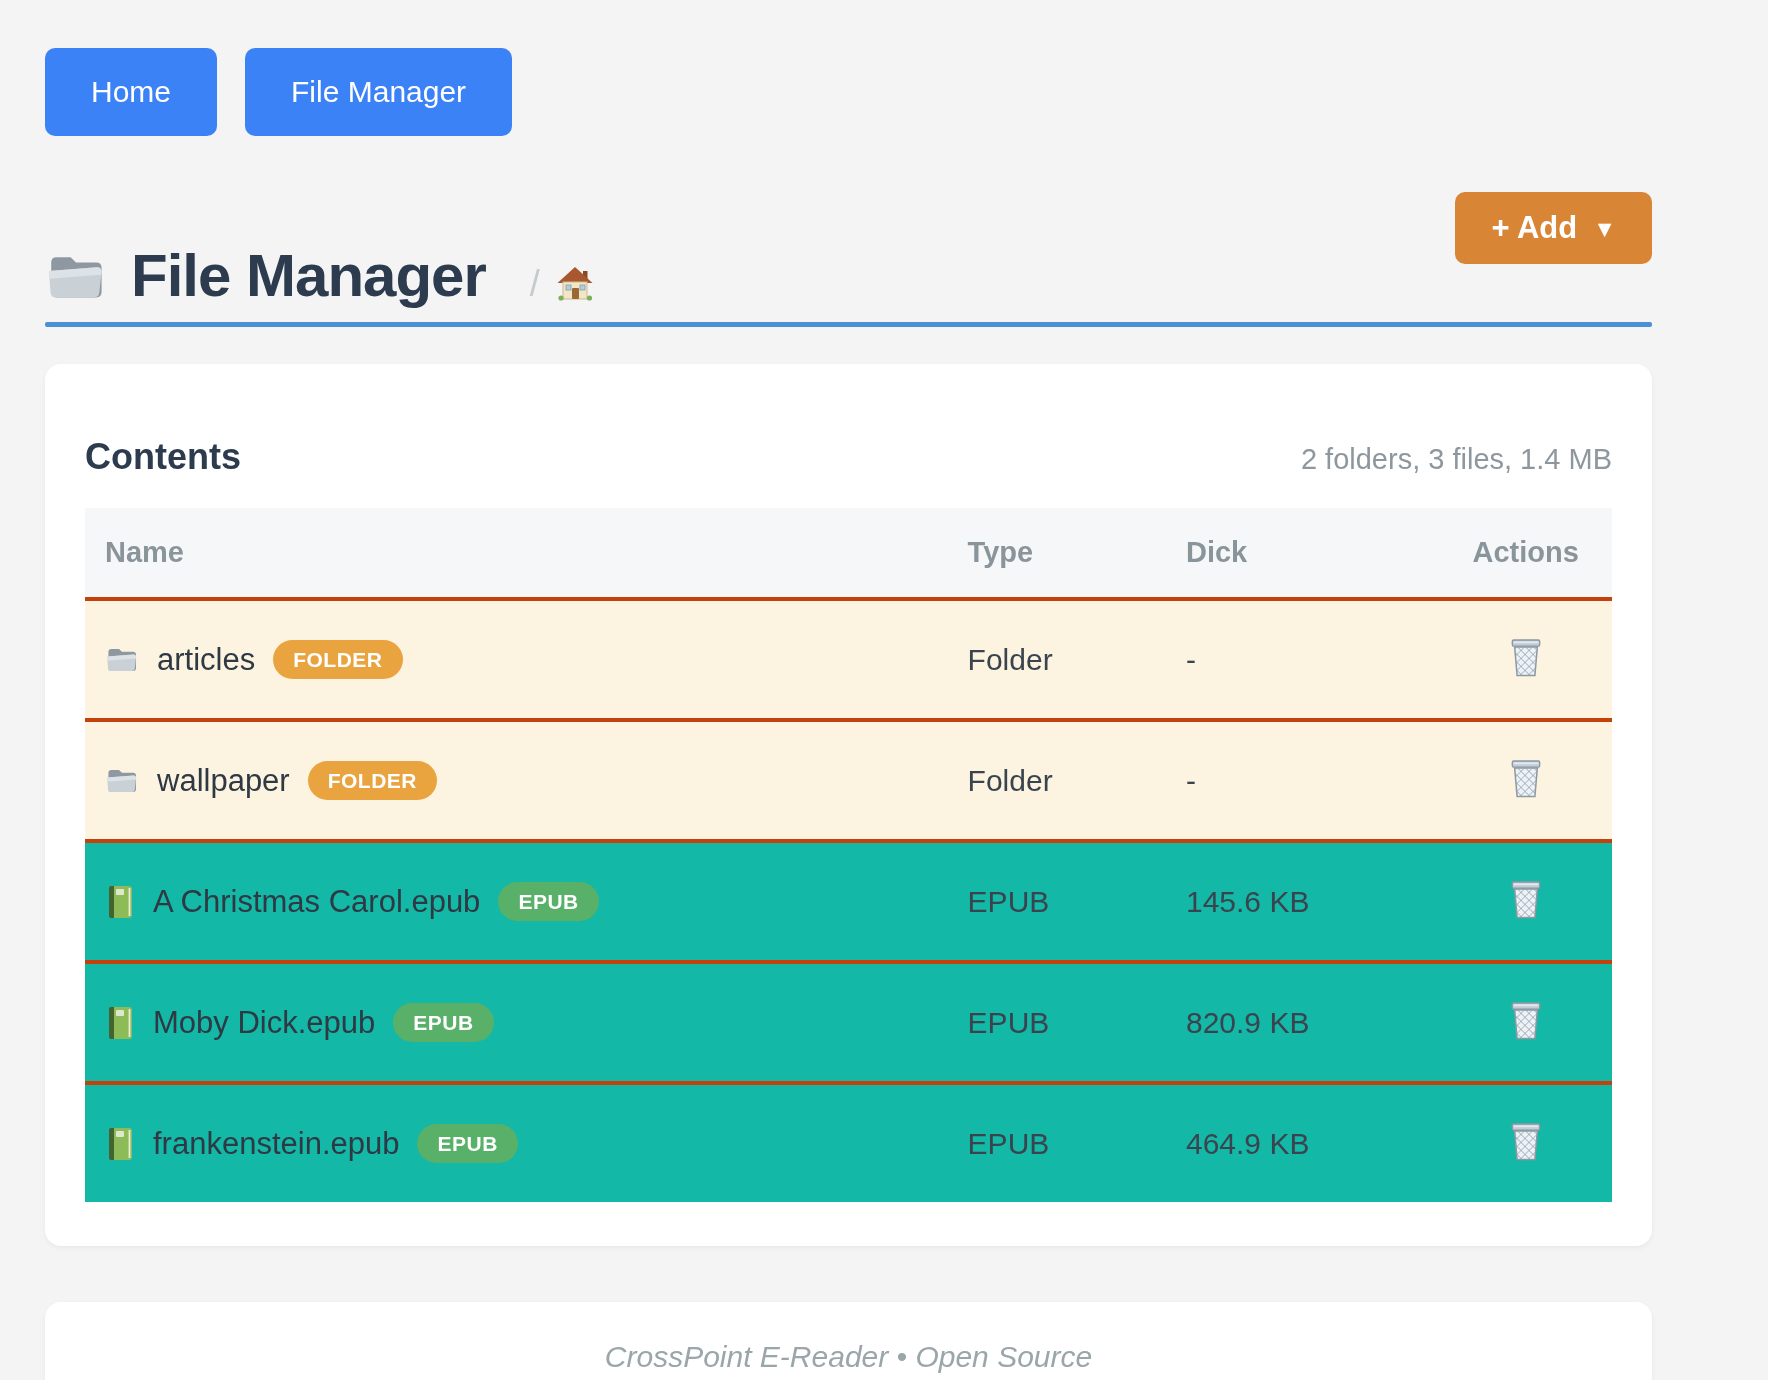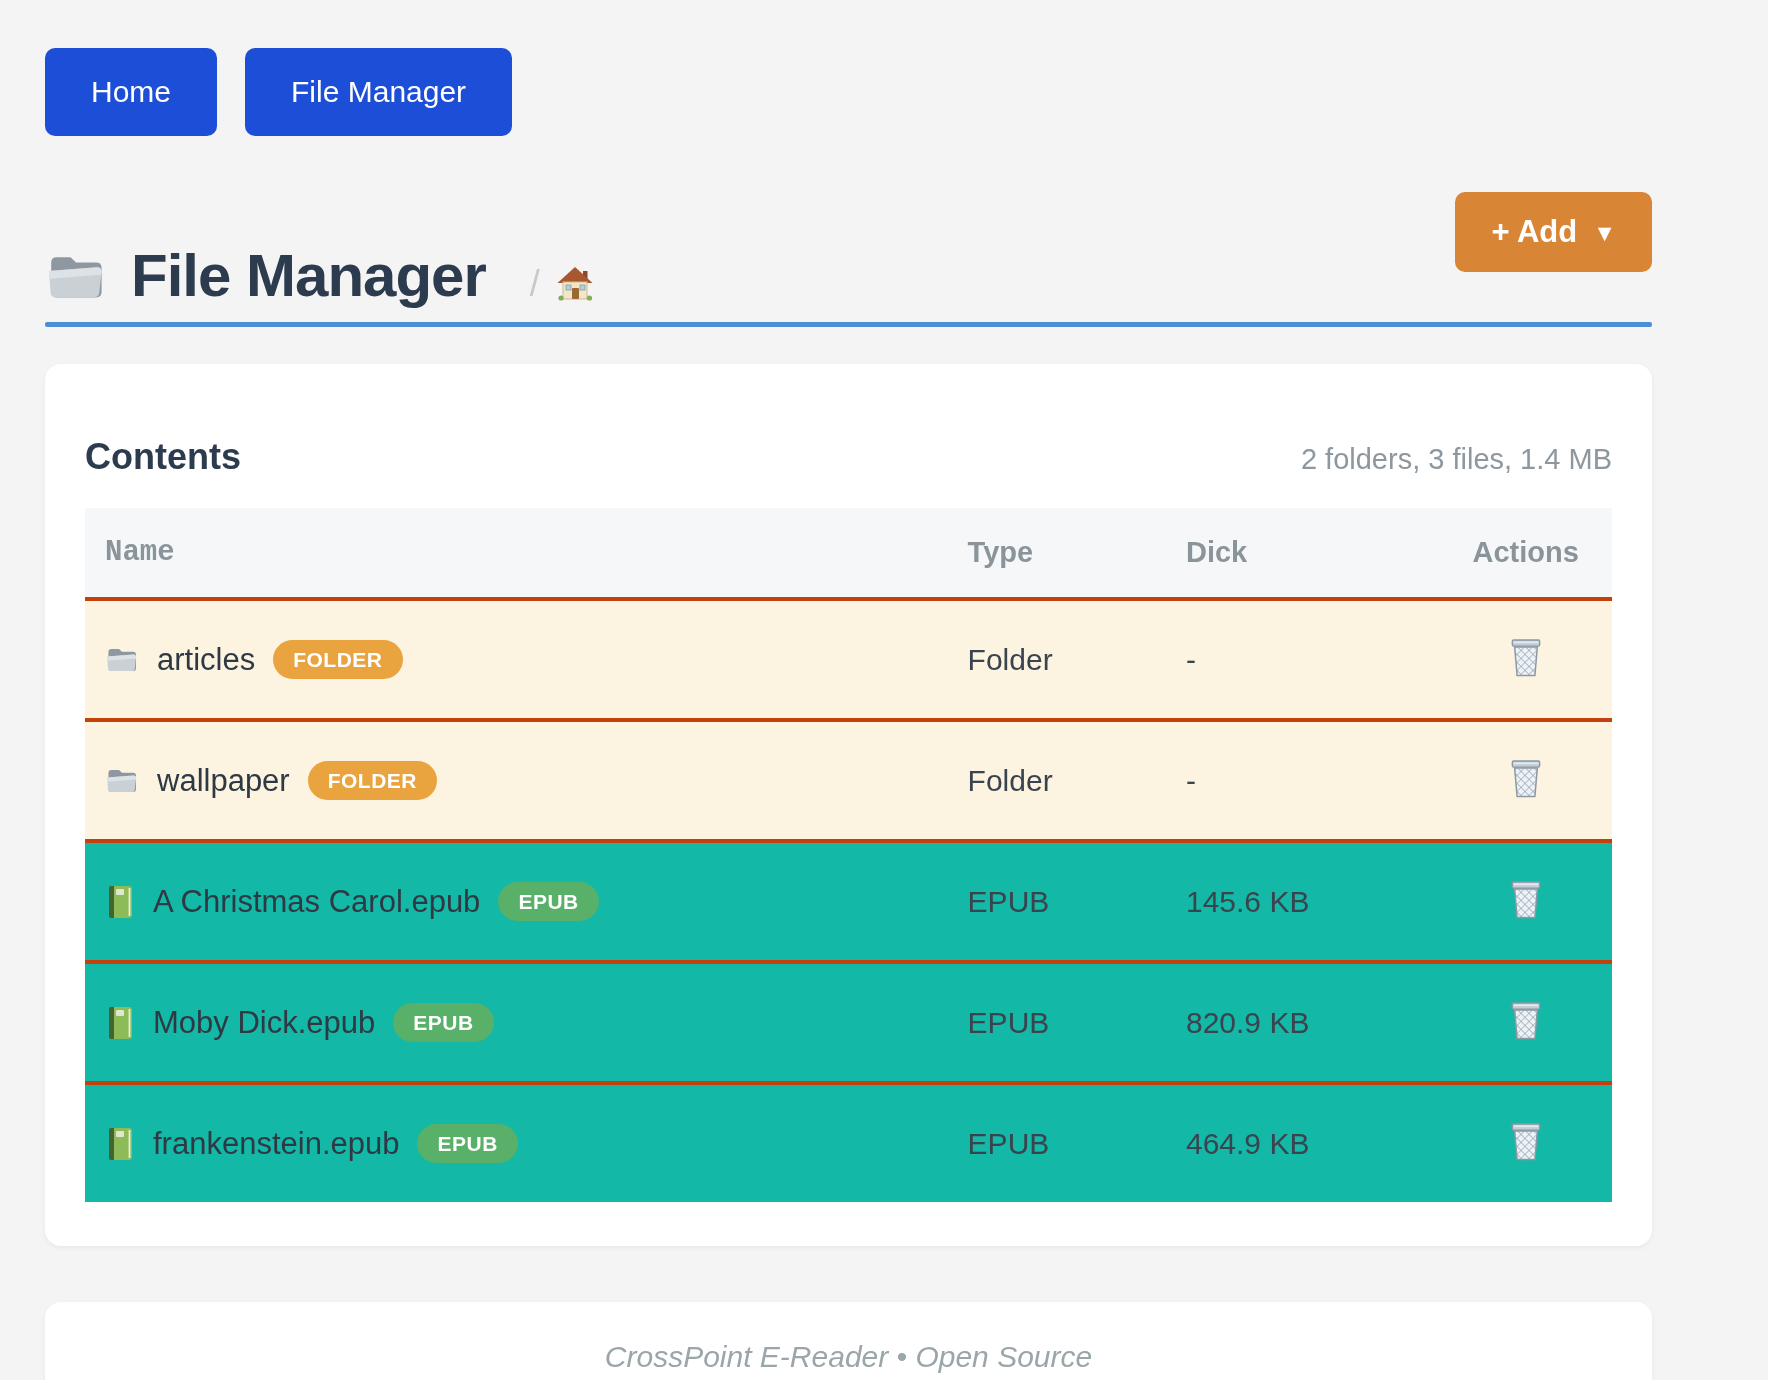--- a/index.html
+++ b/index.html
@@ -19,36 +19,36 @@
   }
 
   
   .topnav { display: flex; gap: 28px; }
   .nav-btn {
     display: inline-flex;
     align-items: center;
     justify-content: center;
     height: 88px;
     padding: 0 46px;
-    background: #1d4ed8;
+    background: #3b82f6;
     color: #ffffff;
     font-family: "Liberation Sans", sans-serif;
     font-size: 30px;
     border: none;
     border-radius: 10px;
     cursor: pointer;
   }
 
   
   .header-sec { position: relative; margin-top: 56px; }
   .add-btn {
     position: absolute;
     top: 0;
     right: 0;
-    height: 80px;
+    height: 72px;
     display: inline-flex;
     align-items: center;
     gap: 16px;
     padding: 0 36px;
     background: #d98536;
     color: #fff;
     border: none;
     border-radius: 10px;
     font-family: "Liberation Sans", sans-serif;
     font-size: 31px;
@@ -101,21 +101,21 @@
   .col-size { width: 16.6%; }
   .col-actions { width: 11.3%; }
   thead tr { background: #f5f7f9; }
   th {
     font-size: 29px;
     font-weight: bold;
     color: #8a949b;
     text-align: left;
     padding: 28px 0;
   }
-  th.cell-name { padding-left: 20px; font-family: Liberation Mono, monospace; }
+  th.cell-name { padding-left: 20px; }
   th.cell-actions { text-align: center; }
   tbody tr { border-top: 4px solid #c2410c; }
   tbody tr.folder { background: #fcf4e1; }
   tbody tr.epub { background: #14b8a6; }
   td { padding: 36px 0; vertical-align: middle; }
   td.cell-name { padding-left: 20px; }
   .name-wrap { display: flex; align-items: center; gap: 18px; }
   .row-icon { width: 34px; height: 29px; flex: 0 0 auto; }
   tr.epub .row-icon { width: 30px; height: 34px; }
   .file-name { font-size: 31px; color: #2e3944; cursor: pointer; }

